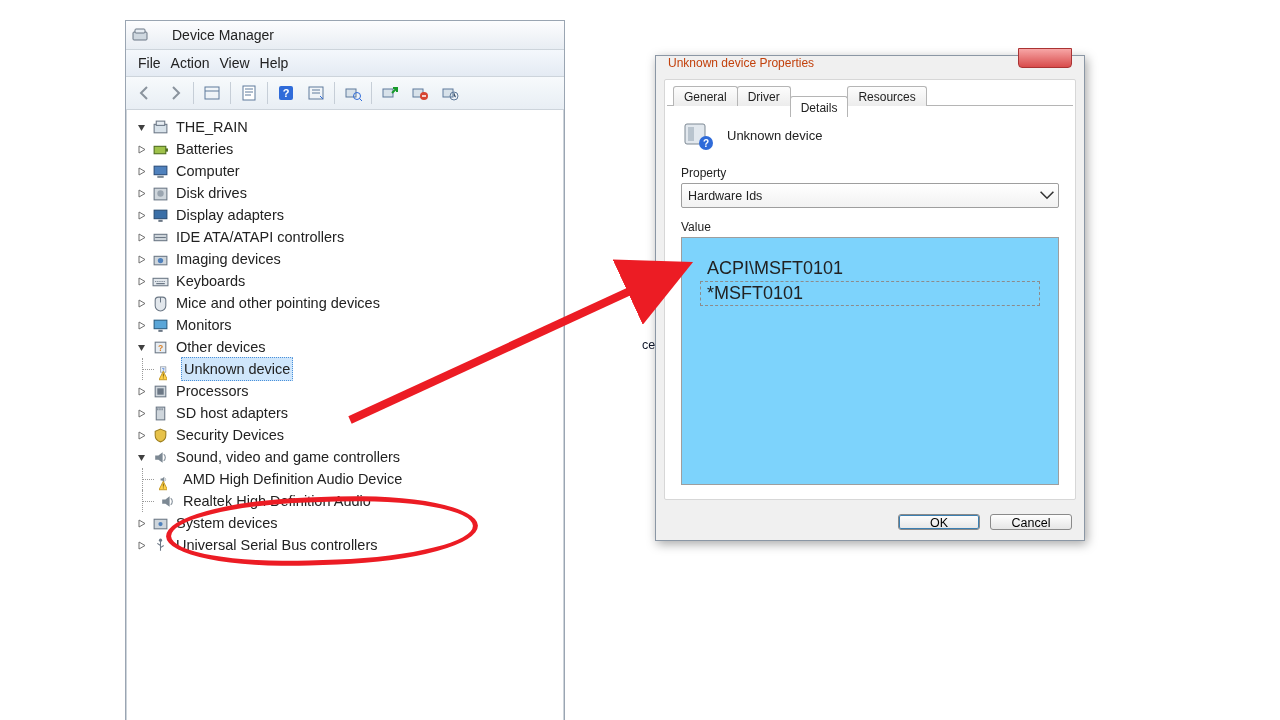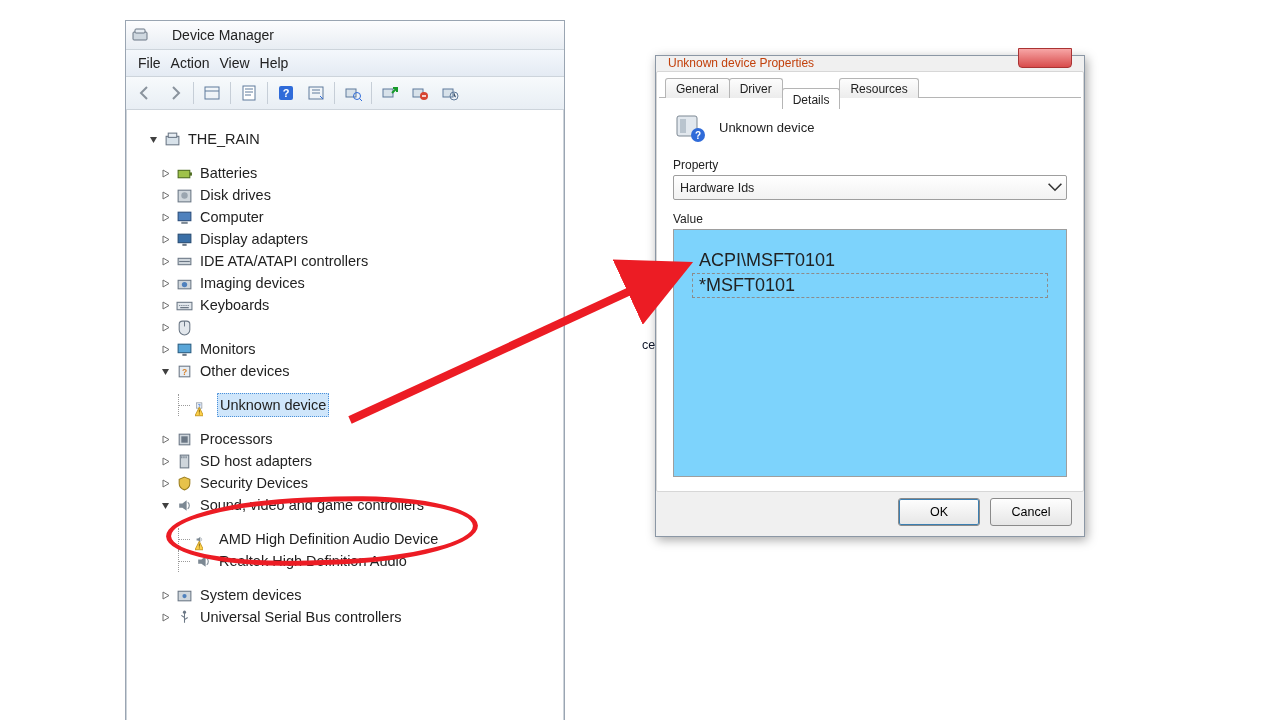--- a/index.html
+++ b/index.html
@@ -13,21 +13,21 @@
 .dm-menubar{height:26px;display:flex;align-items:center;gap:10px;padding:0 12px;
   background:linear-gradient(#f4f8fc,#e4ebf3);border-bottom:1px solid #cdd4db;font-size:14px}
 .dm-menubar span{cursor:default}
 .dm-toolbar{height:32px;display:flex;align-items:center;gap:0;padding:0 4px;
   background:linear-gradient(#f7fafc,#e8eef4);border-bottom:1px solid #cdd4db}
 .tb-btn{width:28px;height:28px;display:flex;align-items:center;justify-content:center;border:1px solid transparent;border-radius:2px}
 .tb-btn svg{width:18px;height:18px}
 .tb-sep{width:1px;height:22px;background:#c6ced7;margin:0 3px}
 
 .dm-tree{padding:6px 2px 80px 10px;font-size:14.5px;line-height:22px;min-height:560px}
-.dm-tree ul{list-style:none;margin:12px;padding:0}
+.dm-tree ul{list-style:none;margin:0;padding:0}
 .dm-tree li{white-space:nowrap}
 .row{display:flex;align-items:center;gap:5px;height:22px}
 .twisty{width:11px;height:11px;display:inline-flex;align-items:center;justify-content:center;color:#444}
 .twisty svg{width:9px;height:9px}
 .dev-icon{width:17px;height:17px;display:inline-flex;align-items:center;justify-content:center}
 .dev-icon svg{width:17px;height:17px}
 .lbl{padding:0 2px}
 .lbl.sel{background:#cfe6fb;border:1px dotted #4a90d9;border-radius:1px;padding:0 2px}
 .children{padding-left:22px}
 .children-deep{padding-left:42px}
@@ -35,37 +35,37 @@
 .connector::before{content:"";position:absolute;left:6px;top:0;bottom:0;border-left:1px dotted #9a9a9a}
 .connector::after{content:"";position:absolute;left:6px;top:11px;width:12px;border-top:1px dotted #9a9a9a}
 
 
 .red-circle{position:absolute;border:5px solid #ec1c24;border-radius:50%/55%;pointer-events:none}
 
 
 .props{position:absolute;left:655px;top:55px;width:428px;background:#f0f0f0;border:1px solid #8b97a5;
   box-shadow:2px 3px 10px rgba(0,0,0,.35);padding:0;}
 .props-title{height:15px;font-size:12px;color:#c2410c;padding:0 12px;overflow:hidden}
-.props-body{border:1px solid #d7d7d7;background:#fff;border-radius:2px;padding:2px 2px 10px 2px}
+.props-body{border:1px solid #d7d7d7;margin:8px;background:#fff;border-radius:2px;padding:2px 2px 10px 2px}
 .tabs{display:flex;align-items:flex-end;height:23px;border-bottom:1px solid #b5b5b5;padding-left:6px;gap:0}
 .tab{padding:3px 10px 2px;border:1px solid #b5b5b5;border-bottom:none;background:linear-gradient(#fdfdfd,#ececec);
   border-top-left-radius:3px;border-top-right-radius:3px;font-size:12px;margin-right:-1px;position:relative;top:1px;cursor:default}
 .tab.active{background:#fff;z-index:2;padding-top:4px;top:12px}
 .tabpage{padding:12px 14px 4px}
 .dev-header{display:flex;gap:12px;align-items:center;margin-bottom:14px}
 .dev-header .big-icon{width:34px;height:34px}
 .field-label{font-size:12px;margin:4px 0 3px}
 .combo{position:relative;height:23px;border:1px solid #9e9e9e;background:linear-gradient(#fff,#f2f2f2);
   display:flex;align-items:center;padding:0 22px 0 6px;font-size:12.5px;border-radius:2px}
 .combo .arrow{position:absolute;right:3px;top:3px;width:16px;height:16px;display:flex;align-items:center;justify-content:center}
 .value-box{margin-top:3px;border:1px solid #9e9e9e;background:#7dd3fc;height:210px;font-size:18px;padding:18px;overflow:auto}
 .value-box .val-row{padding:1px 6px;border:1px dashed transparent}
 .value-box .val-row.dotted{border:1px dashed #8c8c8c}
 .props-buttons{display:flex;justify-content:flex-end;gap:10px;padding:6px 12px 10px}
-.win-btn{min-width:82px;height:28px;border:1px solid #8a8a8a;border-radius:3px;
+.win-btn{min-width:82px;height:16px;border:1px solid #8a8a8a;border-radius:3px;
   background:linear-gradient(#fefefe,#e6e6e6);font-size:12.5px;cursor:default}
 .win-btn.primary{box-shadow:0 0 0 1px #3c7fb1 inset}
 
 .close-pill{position:absolute;right:12px;top:-8px;width:52px;height:18px;border:1px solid #a33;border-radius:0 0 4px 4px;
   background:linear-gradient(#f7a6a6,#d84b4b)}
 
 
 .arrow-svg{position:absolute;left:0;top:0;width:1280px;height:720px;pointer-events:none}
 
 .stray-text{position:absolute;left:642px;top:338px;font-size:12.5px;color:#0f172a}
@@ -200,52 +200,52 @@
               </li>
               <li>
                 <div class="row">
                   <span class="twisty">
                     <svg viewBox="0 0 9 9">
                       <path d="M2 1 8 4.5 2 8z" fill="none" stroke="#707070"></path>
                     </svg>
                   </span>
                   <span class="dev-icon">
                     <svg viewBox="0 0 16 16">
+                      <rect x="2" y="3" width="12" height="8" fill="#4f81bd" stroke="#2a4d7a"></rect>
+                      <rect x="5" y="12" width="6" height="2" fill="#7c8893"></rect>
+                    </svg>
+                  </span>
+                  <span class="lbl">Computer</span>
+                </div>
+              </li>
+              <li>
+                <div class="row">
+                  <span class="twisty">
+                    <svg viewBox="0 0 9 9">
+                      <path d="M2 1 8 4.5 2 8z" fill="none" stroke="#707070"></path>
+                    </svg>
+                  </span>
+                  <span class="dev-icon">
+                    <svg viewBox="0 0 16 16">
                       <rect x="2" y="3" width="12" height="11" fill="#cfd6dc" stroke="#6b7785"></rect>
                       <circle cx="8" cy="8" r="3" fill="#9aa5b0"></circle>
                     </svg>
                   </span>
                   <span class="lbl">Disk drives</span>
                 </div>
               </li>
               <li>
                 <div class="row">
                   <span class="twisty">
                     <svg viewBox="0 0 9 9">
                       <path d="M2 1 8 4.5 2 8z" fill="none" stroke="#707070"></path>
                     </svg>
                   </span>
                   <span class="dev-icon">
                     <svg viewBox="0 0 16 16">
-                      <rect x="2" y="3" width="12" height="8" fill="#4f81bd" stroke="#2a4d7a"></rect>
-                      <rect x="5" y="12" width="6" height="2" fill="#7c8893"></rect>
-                    </svg>
-                  </span>
-                  <span class="lbl">Computer</span>
-                </div>
-              </li>
-              <li>
-                <div class="row">
-                  <span class="twisty">
-                    <svg viewBox="0 0 9 9">
-                      <path d="M2 1 8 4.5 2 8z" fill="none" stroke="#707070"></path>
-                    </svg>
-                  </span>
-                  <span class="dev-icon">
-                    <svg viewBox="0 0 16 16">
                       <rect x="2" y="3" width="12" height="8" fill="#3a6fa7" stroke="#274b72"></rect>
                       <rect x="6" y="12" width="4" height="2" fill="#6b7785"></rect>
                     </svg>
                   </span>
                   <span class="lbl">Display adapters</span>
                 </div>
               </li>
               <li>
                 <div class="row">
                   <span class="twisty">
@@ -300,20 +300,21 @@
                     <svg viewBox="0 0 9 9">
                       <path d="M2 1 8 4.5 2 8z" fill="none" stroke="#707070"></path>
                     </svg>
                   </span>
                   <span class="dev-icon">
                     <svg viewBox="0 0 16 16">
                       <path d="M6 2h4a3 3 0 0 1 3 3v5a5 5 0 0 1-10 0V5a3 3 0 0 1 3-3z" fill="#e2e7ec" stroke="#6b7785"></path>
                       <path d="M8 2v5" stroke="#6b7785"></path>
                     </svg>
                   </span>
+                  <span class="lbl">Mice and other pointing devices</span>
                 </div>
               </li>
               <li>
                 <div class="row">
                   <span class="twisty">
                     <svg viewBox="0 0 9 9">
                       <path d="M2 1 8 4.5 2 8z" fill="none" stroke="#707070"></path>
                     </svg>
                   </span>
                   <span class="dev-icon">

